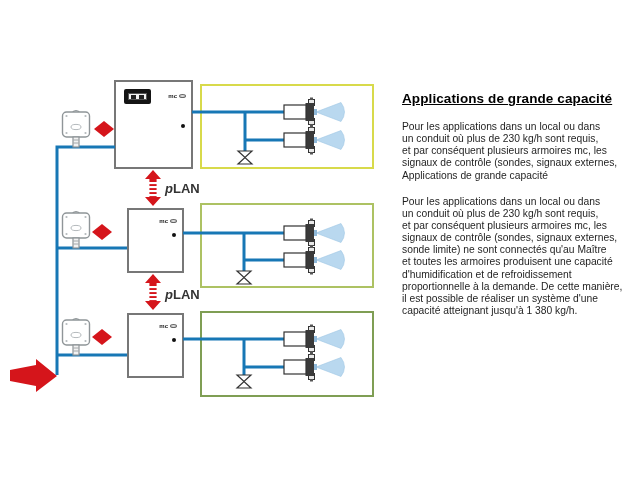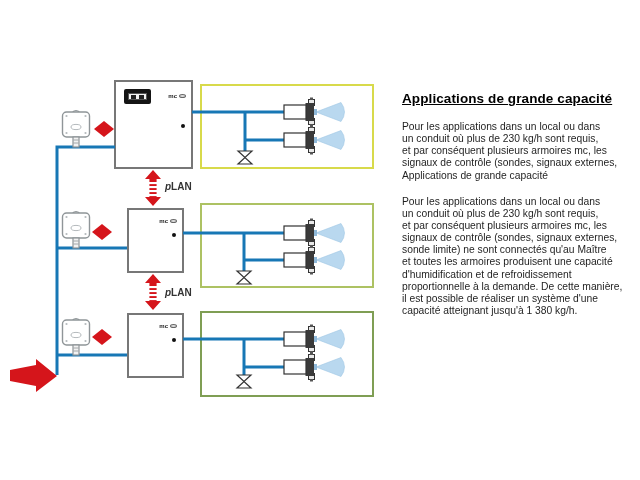--- a/index.html
+++ b/index.html
@@ -30,21 +30,21 @@
   .logo{
     position:absolute;right:5px;display:flex;align-items:center;gap:2px;
     font-size:6px;font-weight:bold;color:#222;line-height:6px;letter-spacing:0;
   }
   .cab1 .logo{top:11px;}
   .cab2 .logo,.cab3 .logo{top:8px;}
   .logo .oval{width:7px;height:4px;border:1px solid #666;border-radius:50%;box-sizing:border-box;background:#ddd;}
   
   .overlay{position:absolute;left:0;top:0;pointer-events:none;}
   
-  .plan-label{position:absolute;font-size:10px;color:#333;font-weight:bold;}
+  .plan-label{position:absolute;font-size:13px;color:#333;font-weight:bold;}
   .plan-label .it{font-style:italic;font-weight:bold;}
   .plan1{left:165px;top:181px;}
   .plan2{left:165px;top:287px;}
   
   .text-panel{position:absolute;left:402px;top:91px;width:238px;}
   .text-panel h2{
     margin:0 0 15px 0;font-size:13.5px;font-weight:bold;color:#000;
     text-decoration:underline;letter-spacing:.1px;
   }
   .text-panel p{

